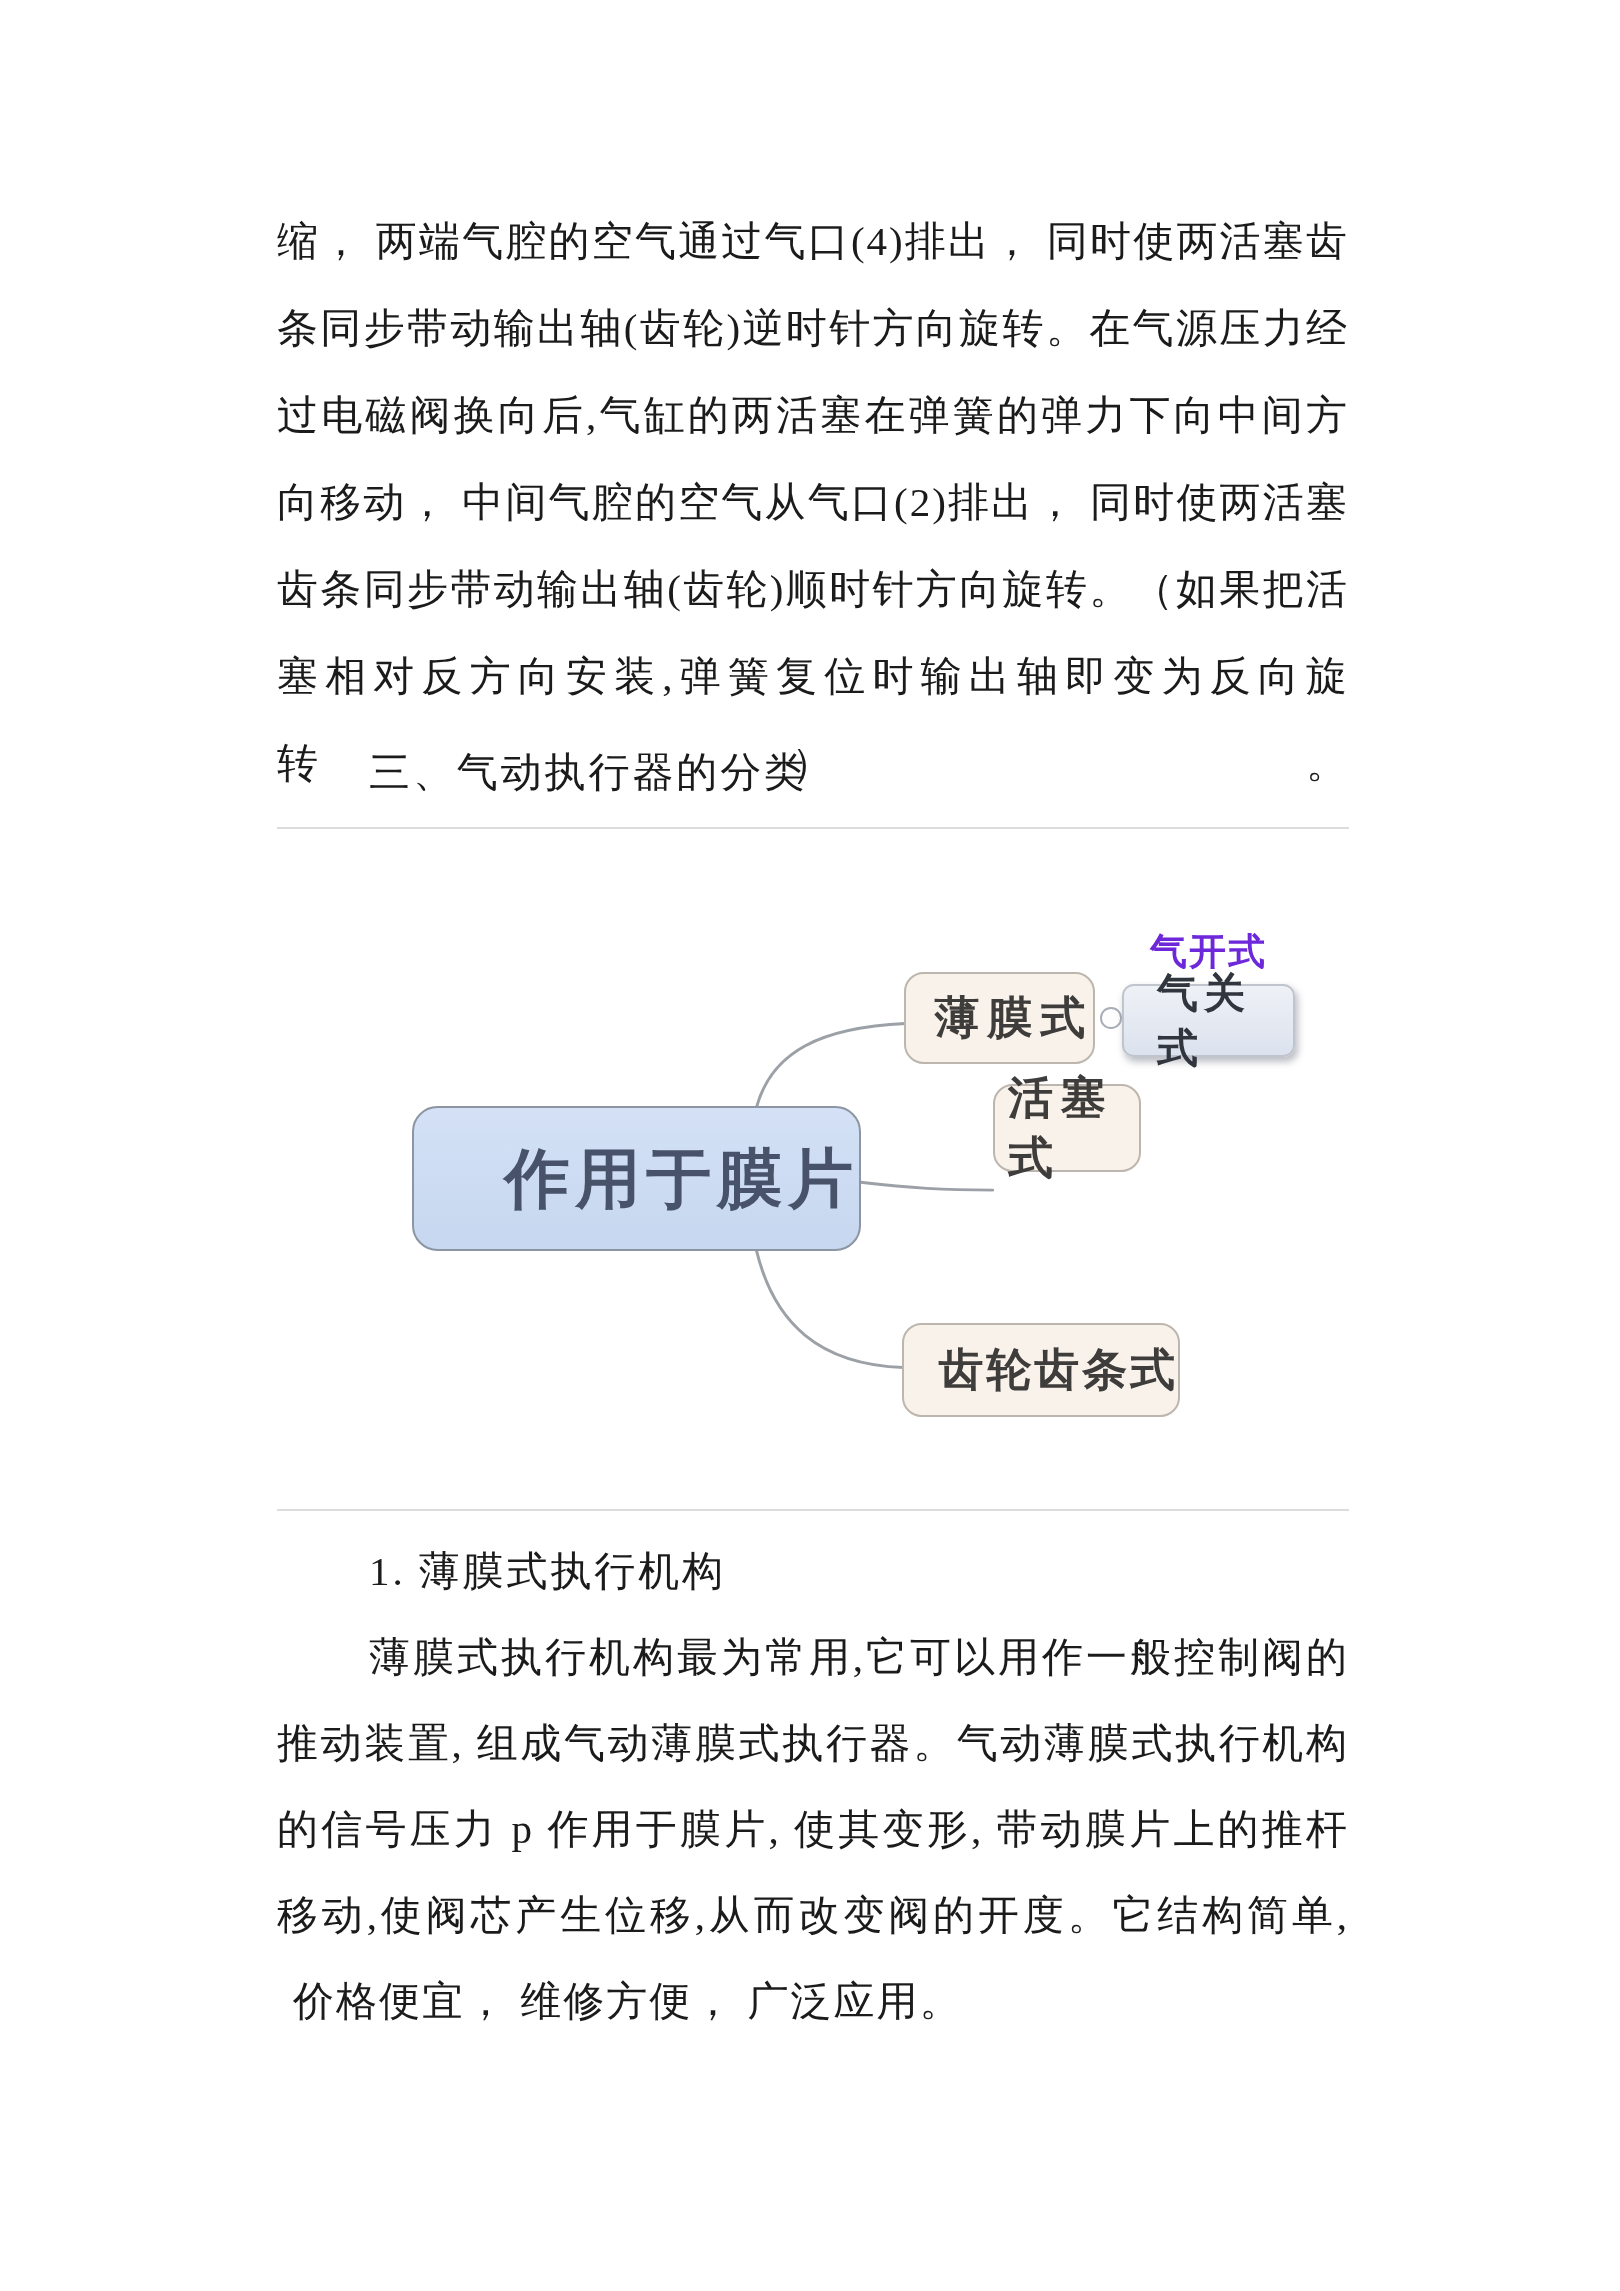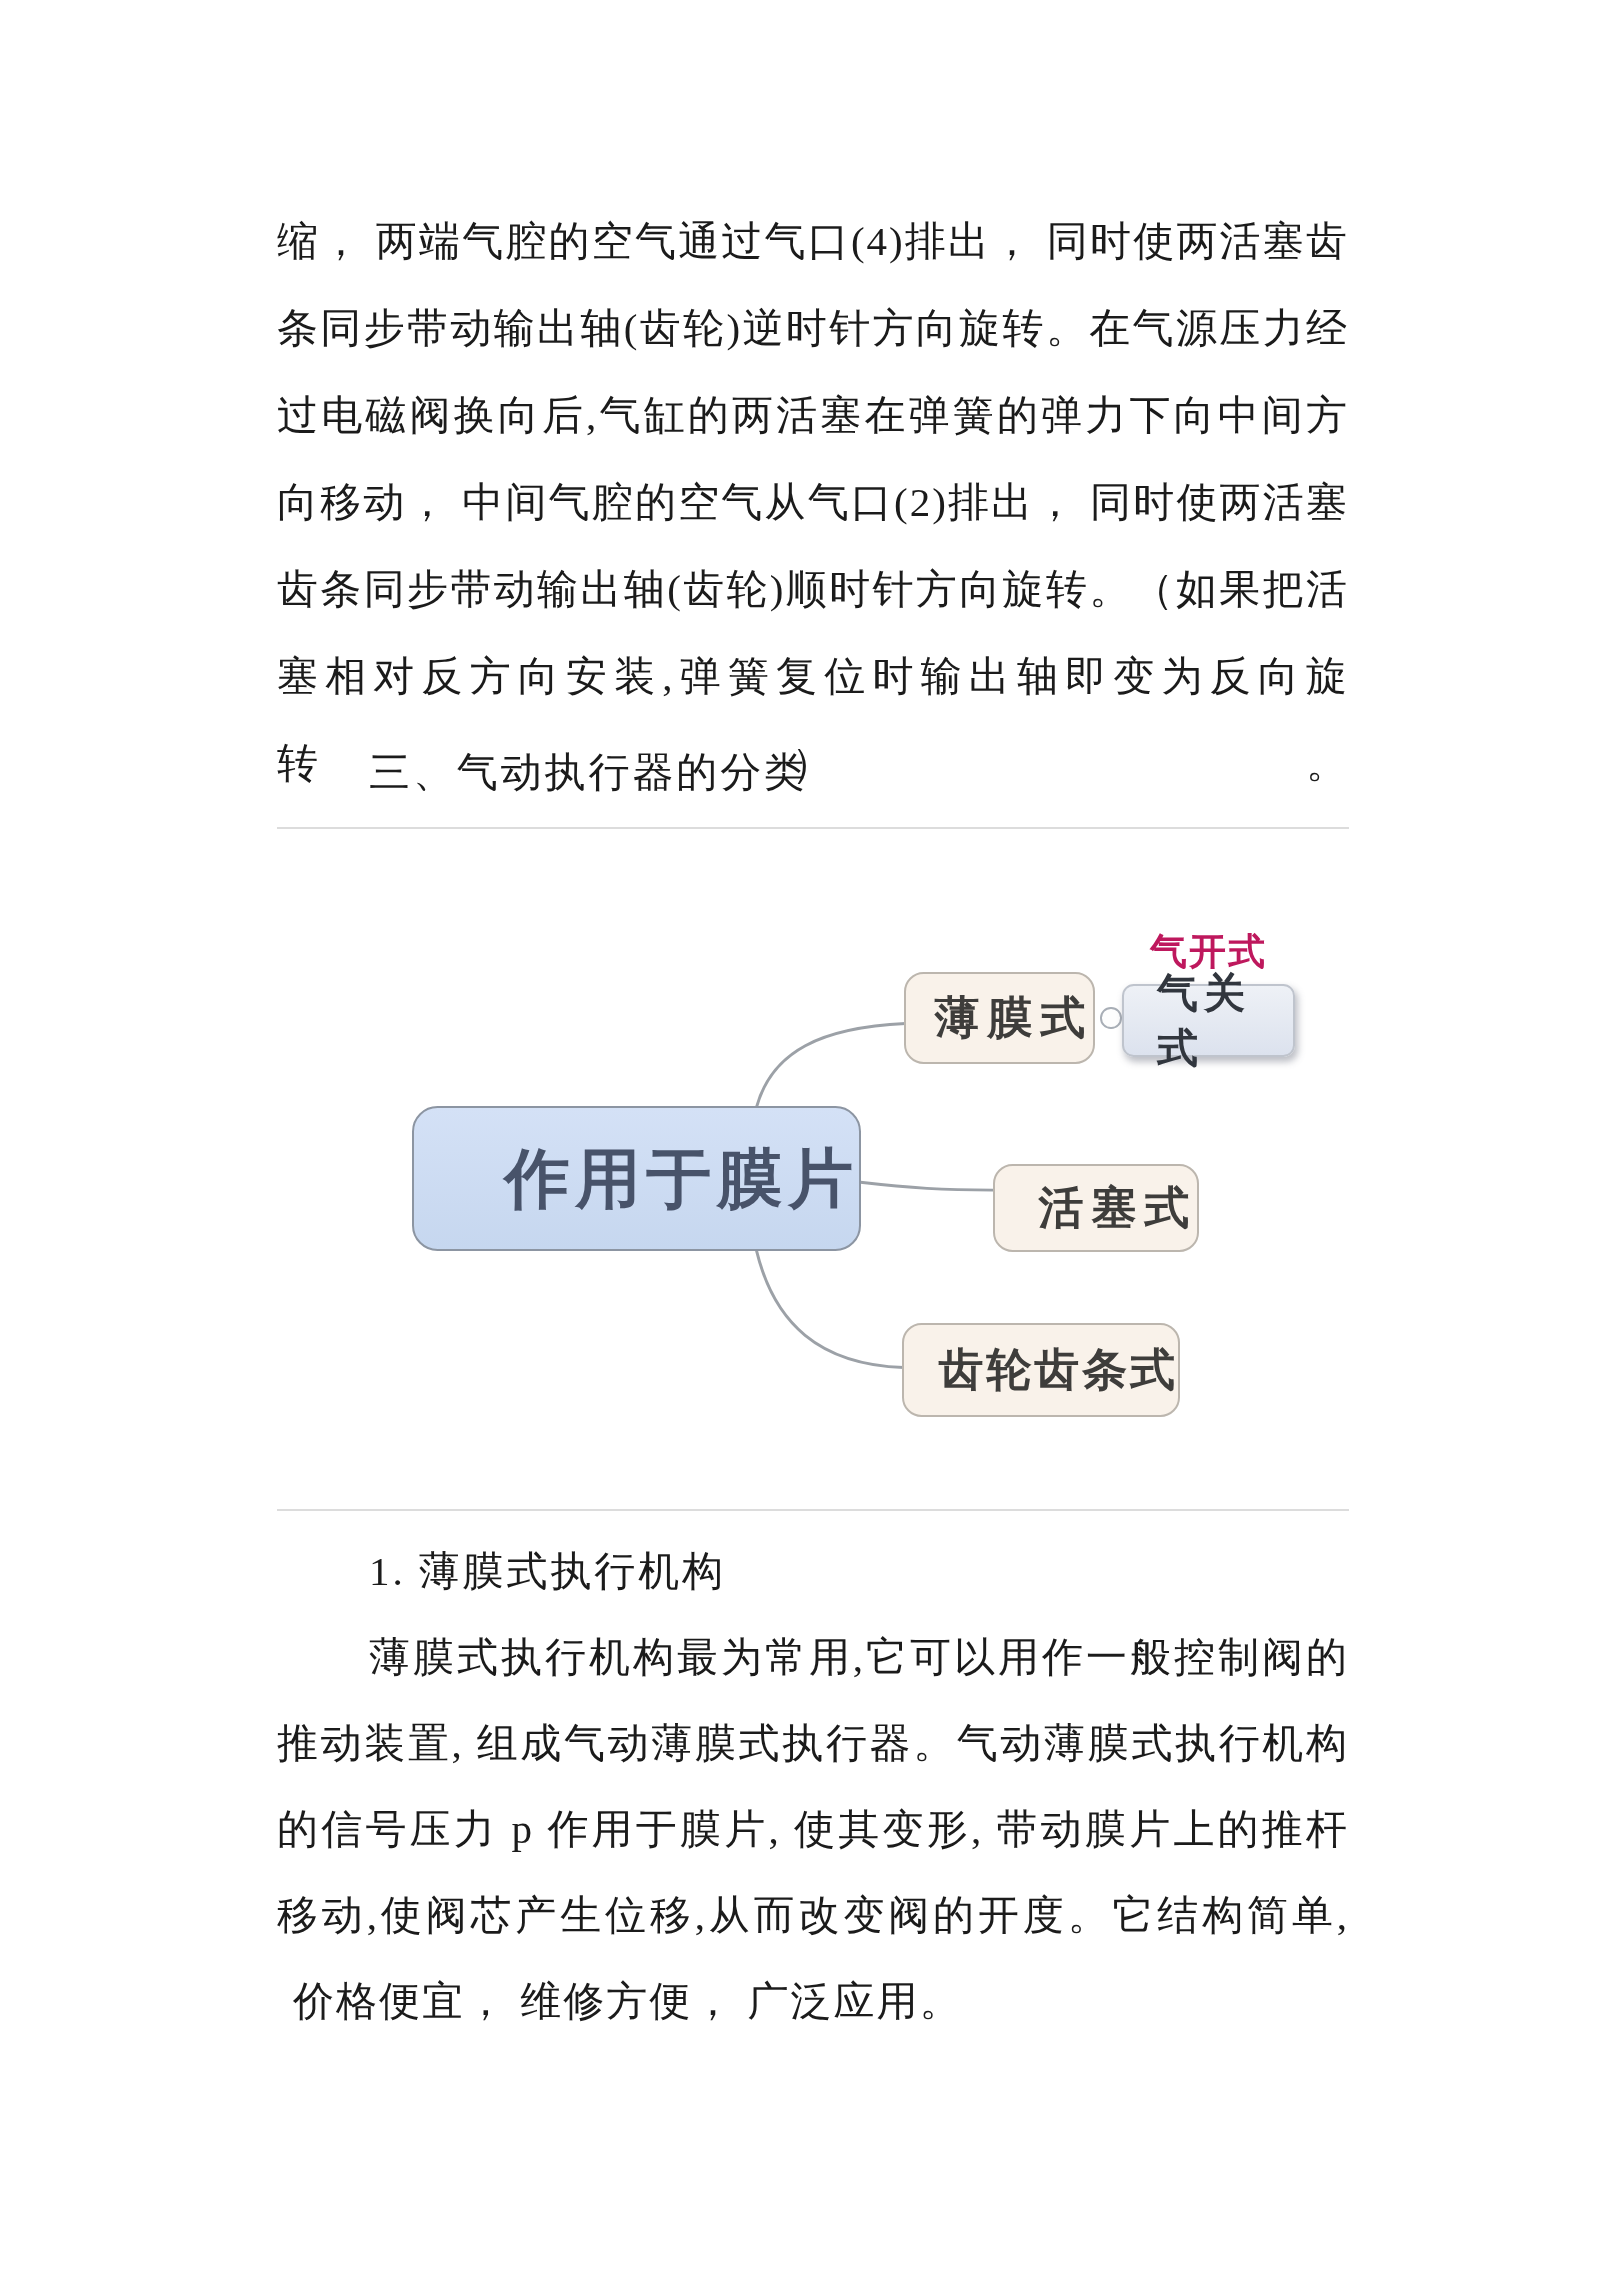--- a/index.html
+++ b/index.html
@@ -36,32 +36,32 @@
     left:412px;top:1106px;width:449px;height:145px;
     background:linear-gradient(180deg,#d4e1f6 0%,#c6d7ef 100%);
     border:2.9px solid #8c95a2;border-radius:25.5px;
     font-size:65px;font-weight:700;color:#48536a;letter-spacing:5.9px;
   }
   .branch-node{
     background:#f9f2ea;border:2.9px solid #bcb6ae;border-radius:19.6px;
     font-size:45px;font-weight:600;color:#3e3d3b;letter-spacing:7.8px;
   }
   .branch-membrane{left:904px;top:972px;width:191px;height:92px;}
-  .branch-piston{left:993px;top:1164px;width:206px;height:88px;padding-left:13px;}
+  .branch-piston{left:993px;top:1084px;width:148px;height:88px;padding-left:13px;}
   .branch-rack{left:902px;top:1323px;width:278px;height:94px;letter-spacing:2.9px;}
   .sub-node{
     left:1122px;top:984px;width:173px;height:73px;
     background:linear-gradient(180deg,#eef1f6 0%,#dce2ee 100%);
     border:2.9px solid #bfc4cd;border-radius:11.8px;
     box-shadow:2.9px 4.9px 7.8px rgba(108,114,128,0.45);
     font-size:41px;font-weight:600;color:#31363e;letter-spacing:5.9px;padding-left:33px;
   }
   .air-open-label{
     position:absolute;left:1140px;top:927px;width:137px;
-    font-size:37px;font-weight:600;color:#be185d;letter-spacing:2px;
+    font-size:37px;font-weight:600;color:#6d28d9;letter-spacing:2px;
     text-align:center;
   }
   .link-dot{
     position:absolute;left:1100px;top:1007px;width:21.6px;height:21.6px;
     box-sizing:border-box;border:2.9px solid #a8aeb6;border-radius:50%;
     background:#fdfdfd;
   }
 </style>
 </head>
 <body>

